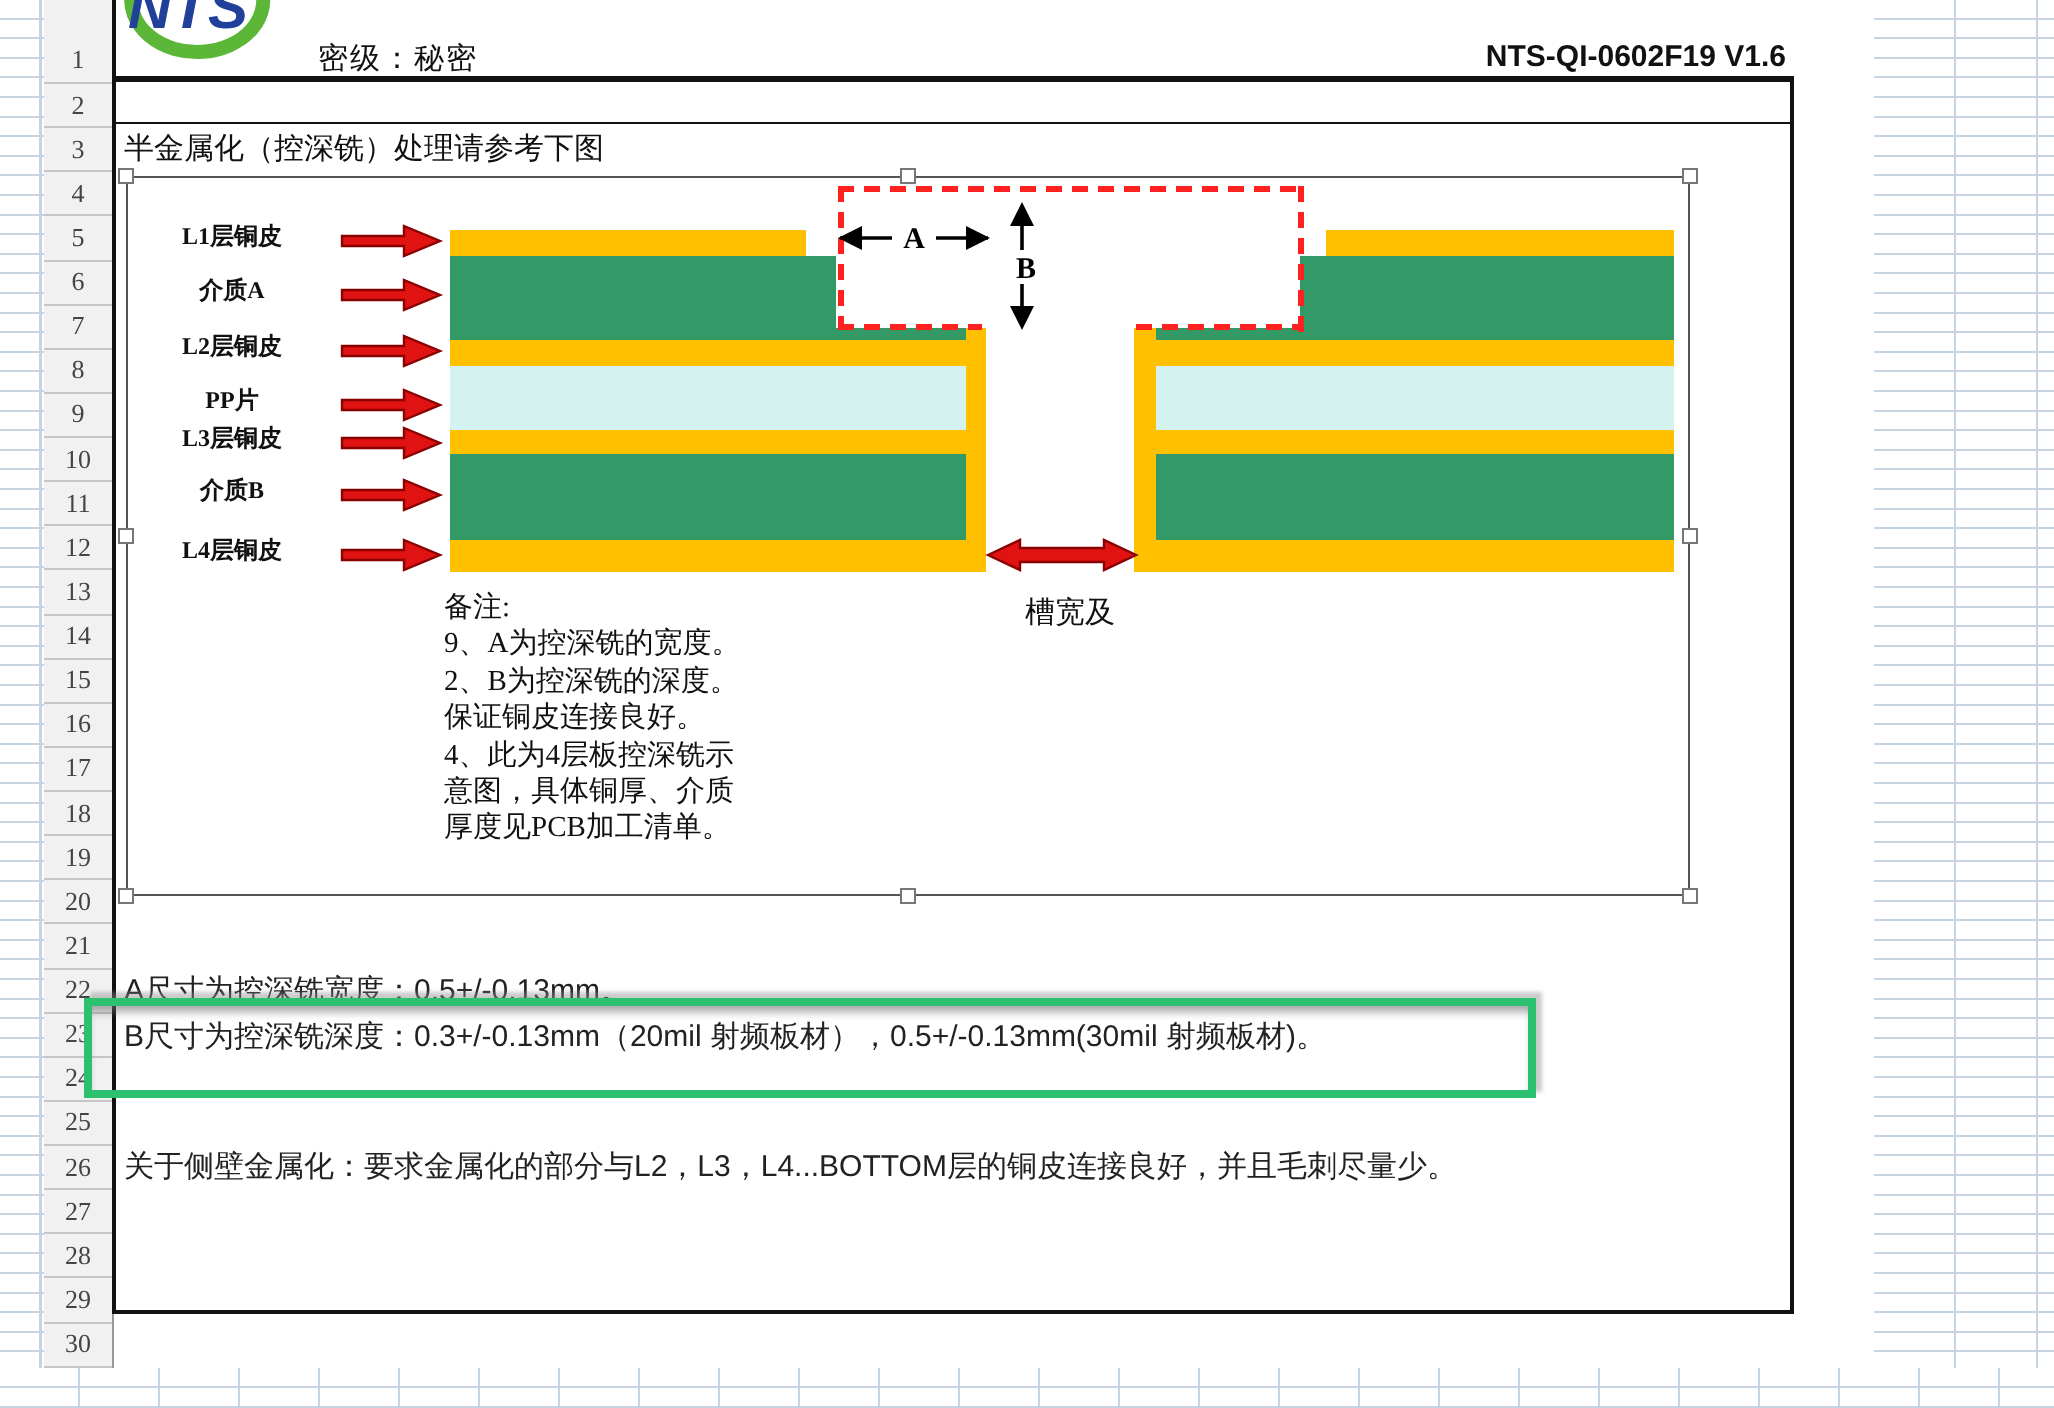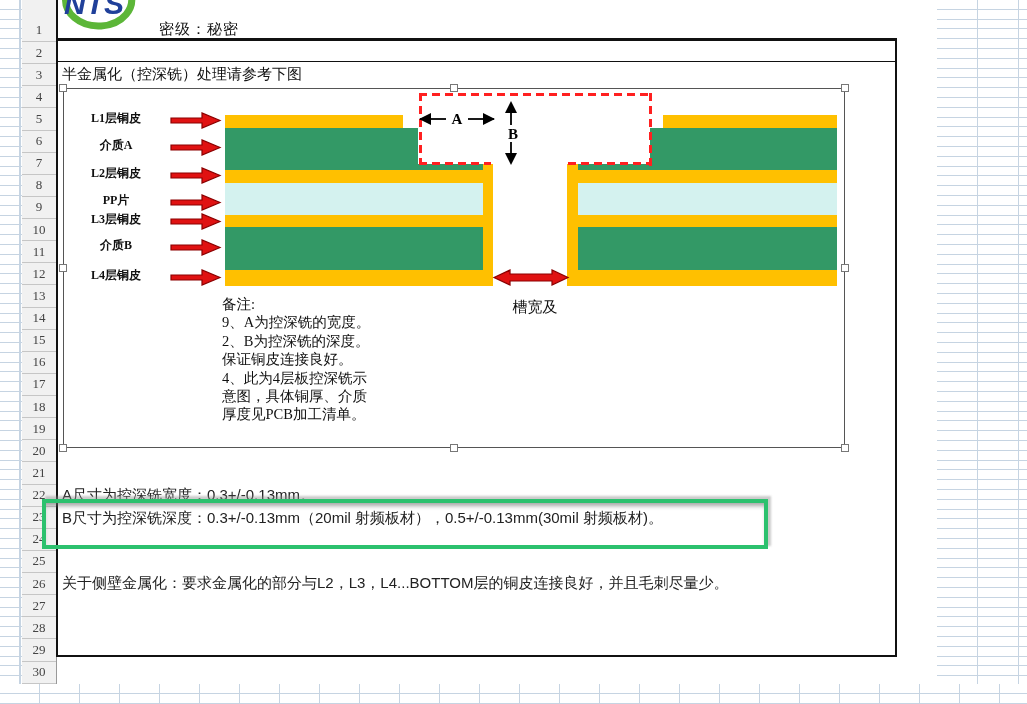--- a/index.html
+++ b/index.html
@@ -111,20 +111,21 @@
   <div class="abs line" style="left:57px;top:38px;width:840px;height:2.5px;"></div>
   <div class="abs line" style="left:57px;top:61px;width:840px;height:1px;"></div>
   <div class="abs line" style="left:57px;top:655px;width:840px;height:2px;"></div>
 
   <svg class="abs" style="left:56px;top:-14px;" width="82" height="54" viewBox="0 0 82 54">
     <path d="M10,10 A33,26 0 1 0 74,6" fill="none" style="stroke:var(--logogreen);" stroke-width="7" stroke-linecap="round"></path>
     <text x="8" y="28" font-size="30" font-style="italic" font-weight="bold" style="fill:var(--logoblue);font-family:'Liberation Sans',sans-serif;">NTS</text>
   </svg>
 
   <div class="abs classification">密级：秘密</div>
+  <div class="abs doc-number">NTS-QI-0602F19 V1.6</div>
 
   <div class="abs section-title">半金属化（控深铣）处理请参考下图</div>
 
   <div class="abs fig-border"></div>
 
   <div>
 
       <div class="layer-row">
         <div class="layer-label">L1层铜皮</div>
         <svg class="layer-arrow" width="52" height="17" viewBox="0 0 52 17">
@@ -237,18 +238,18 @@
 
   <div class="abs handle" style="left:59px;top:84px;"></div>
   <div class="abs handle" style="left:450px;top:84px;"></div>
   <div class="abs handle" style="left:841px;top:84px;"></div>
   <div class="abs handle" style="left:59px;top:264px;"></div>
   <div class="abs handle" style="left:841px;top:264px;"></div>
   <div class="abs handle" style="left:59px;top:444px;"></div>
   <div class="abs handle" style="left:450px;top:444px;"></div>
   <div class="abs handle" style="left:841px;top:444px;"></div>
 
-  <div class="abs spec" style="top:486px;">A尺寸为控深铣宽度：0.3+/-0.13mm。</div>
+  <div class="abs spec" style="top:486px;">A尺寸为控深铣宽度：0.5+/-0.13mm。</div>
   <div class="abs green-box"></div>
   <div class="abs spec" style="top:509px;text-align:center;">B尺寸为控深铣深度：0.3+/-0.13mm（20mil 射频板材），0.5+/-0.13mm(30mil 射频板材)。</div>
   <div class="abs spec" style="top:574px;">关于侧壁金属化：要求金属化的部分与L2，L3，L4...BOTTOM层的铜皮连接良好，并且毛刺尽量少。</div>
 
 </div>
 
 </body></html>

